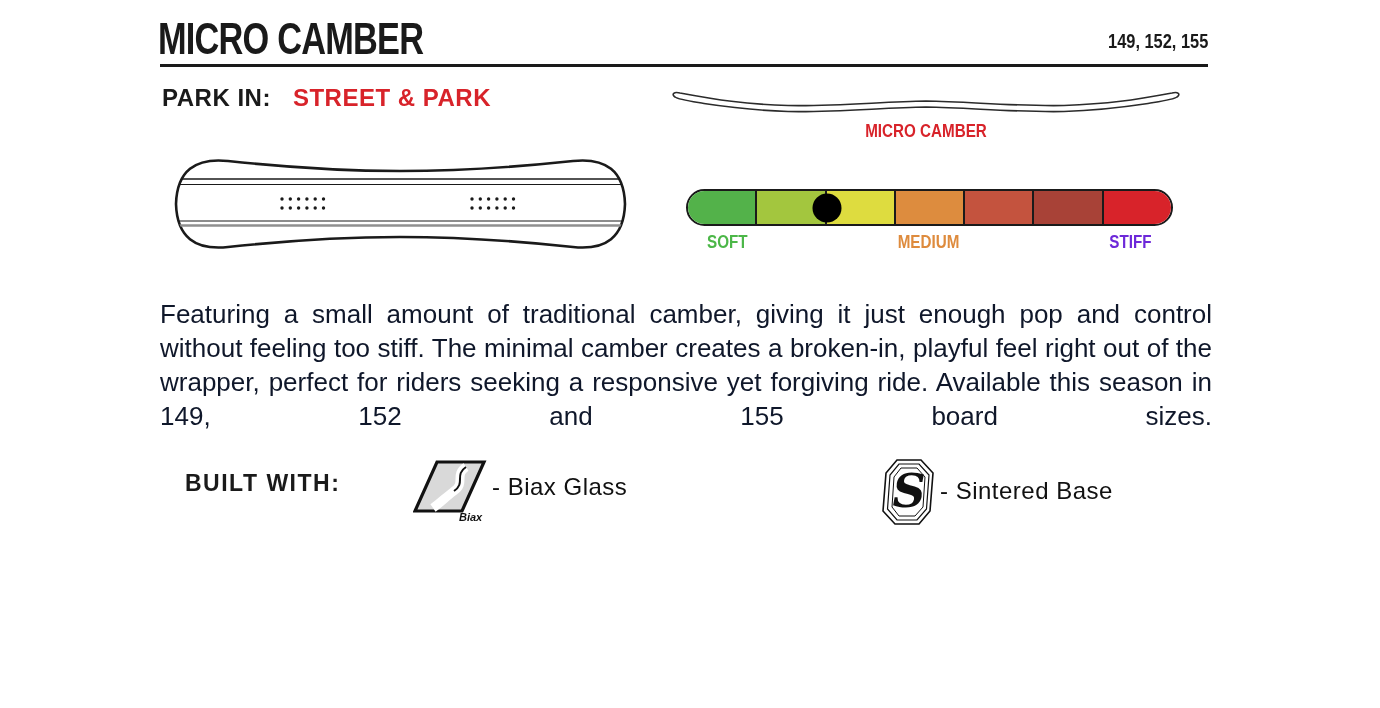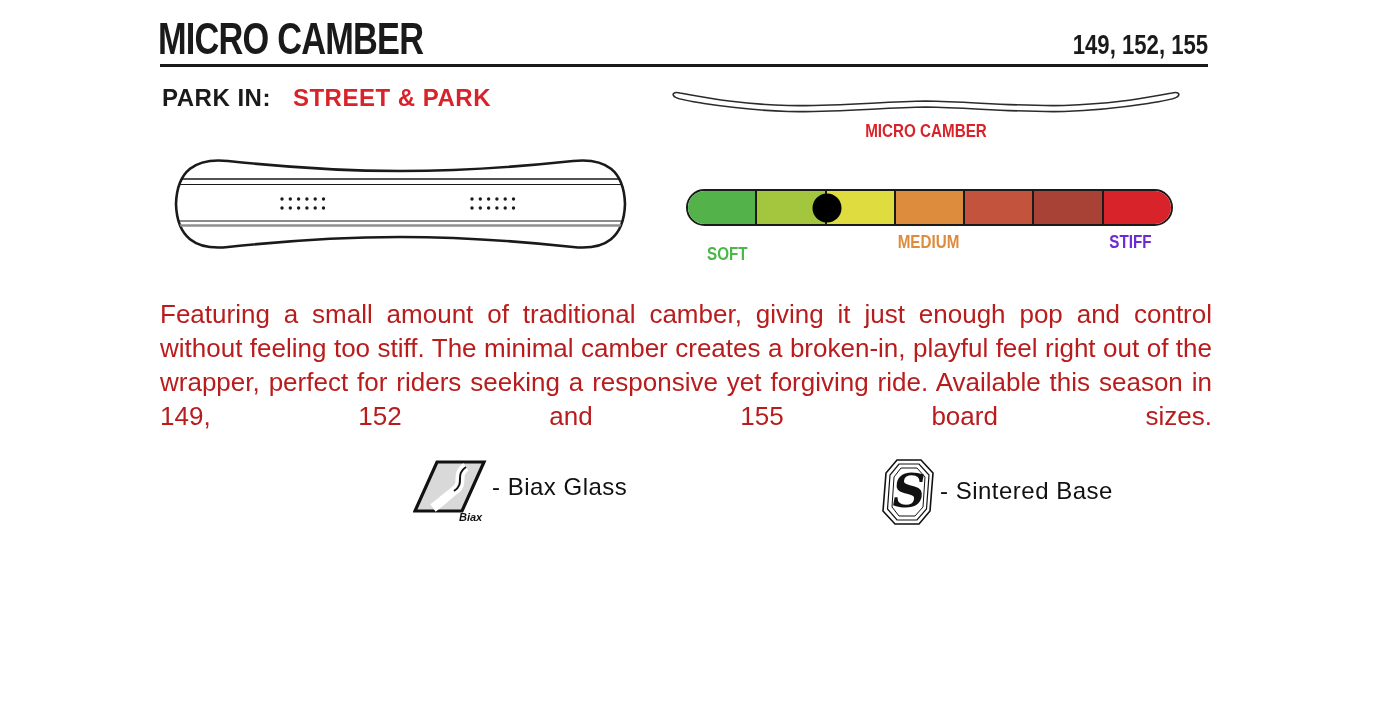--- a/index.html
+++ b/index.html
@@ -4,21 +4,21 @@
 <style>
   html,body{margin:0;padding:0;background:#fff;}
   .page{position:relative;width:1380px;height:528px;background:#ffffff;overflow:hidden;
         font-family:"Liberation Sans",sans-serif;color:#1a1a1a;}
   .abs{position:absolute;}
   .cond{display:inline-block;transform:scaleX(.78);transform-origin:0 50%;white-space:nowrap;}
   .cond-r{display:inline-block;transform:scaleX(.82);transform-origin:100% 50%;white-space:nowrap;}
   .cond-c{display:inline-block;transform:scaleX(.8);transform-origin:50% 50%;white-space:nowrap;}
 
   .title{left:158px;top:14px;font-size:44px;font-weight:bold;letter-spacing:-1px;}
-  .sizes{right:172px;top:30px;font-size:27px;font-weight:bold;}
+  .sizes{right:172px;top:30px;font-size:20px;font-weight:bold;}
   .rule{left:160px;top:64px;width:1048px;height:3px;background:#1a1a1a;}
 
   .bestin{left:162px;top:84px;font-size:24px;font-weight:bold;letter-spacing:.5px;}
   .bestin .lbl{color:#1a1a1a;margin-right:22px;}
   .bestin .val{color:#d8232a;}
 
   .profile-svg{left:668px;top:86px;}
   .profile-label{left:668px;top:120px;width:515px;text-align:center;
                  font-size:19px;font-weight:bold;color:#d8232a;}
 
@@ -28,21 +28,21 @@
            border-radius:20px;box-sizing:border-box;}
   .flexbar .segwrap{position:absolute;inset:0;border-radius:17px;overflow:hidden;display:flex;}
   .flexbar .seg{flex:1;border-right:2px solid #1a1a1a;}
   .flexbar .seg:last-child{border-right:none;}
   .flexbar .dot{position:absolute;top:50%;width:29px;height:29px;border-radius:50%;
                 background:#000;transform:translate(-50%,-50%);}
   .flexlabels{left:686px;top:231px;width:487px;display:flex;justify-content:space-between;
               box-sizing:border-box;padding:0 16px;font-size:19px;font-weight:bold;}
 
   .desc{left:160px;top:297px;width:1052px;font-size:26px;line-height:34px;
-        text-align:justify;text-align-last:justify;color:#b91c1c;}
+        text-align:justify;text-align-last:justify;color:#0f172a;}
 
   .builtwith{left:185px;top:470px;font-size:23px;font-weight:bold;letter-spacing:1.5px;}
 
   .feat-label{font-size:24px;letter-spacing:.5px;color:#111;white-space:nowrap;}
   .poplar-row{left:912px;top:536px;display:flex;align-items:center;gap:10px;}
   .poplar-word{font-size:25px;font-weight:bold;font-style:italic;color:#d8232a;letter-spacing:1px;}
   .core-pill{display:flex;align-items:center;height:32px;border:2.5px solid #d8232a;
              border-radius:18px;padding:0 7px 0 13px;box-sizing:border-box;gap:5px;}
   .core-solid{width:46px;height:22px;border-radius:12px;background:#d8232a;}
 </style>
@@ -135,27 +135,28 @@
         <div class="seg" style="background: rgb(163, 198, 62);"></div>
         <div class="seg" style="background: rgb(222, 220, 63);"></div>
         <div class="seg" style="background: rgb(221, 140, 62);"></div>
         <div class="seg" style="background: rgb(196, 83, 62);"></div>
         <div class="seg" style="background: rgb(168, 66, 55);"></div>
         <div class="seg" style="background: rgb(216, 35, 42);"></div>
       </div>
     <div class="dot" style="left: 28.75%;"></div>
   </div>
   <div class="abs flexlabels">
-    <span style="color: rgb(76, 183, 72); margin-top: 12px;"><span class="cond-c">SOFT</span></span>
+    <span style="color: rgb(76, 183, 72);"><span class="cond-c">SOFT</span></span>
     <span style="color: rgb(222, 139, 61);"><span class="cond-c">MEDIUM</span></span>
     <span style="color: #6d28d9;"><span class="cond-c">STIFF</span></span>
   </div>
 
   <div class="abs desc">Featuring a small amount of traditional camber, giving it just enough pop and control without feeling too stiff. The minimal camber creates a broken-in, playful feel right out of the wrapper, perfect for riders seeking a responsive yet forgiving ride. Available this season in 149, 152 and 155 board sizes.</div>
 
+  <div class="abs builtwith">BUILT WITH:</div>
 
   <svg class="abs" style="left:413px;top:460px;" width="76" height="62" viewBox="0 0 76 62">
     <polygon points="24,2 71,2 49,51 2,51" fill="#d9d9d9" stroke="#111" stroke-width="3.2"></polygon>
     <path d="M53,7 C41,15 53,23 41,31 C33,37 27,43 20,48" stroke="#ffffff" stroke-width="9" fill="none"></path>
     <path d="M53,7 C41,15 53,23 41,31" stroke="#111" stroke-width="2" fill="none"></path>
     <text x="46" y="61" font-size="11" font-style="italic" font-weight="bold" fill="#111">Biax</text>
   </svg>
   <div class="abs feat-label" style="left:492px;top:473px;">- Biax Glass</div>
 
   <svg class="abs" style="left:418px;top:536px;" width="70" height="34" viewBox="0 0 70 34">

